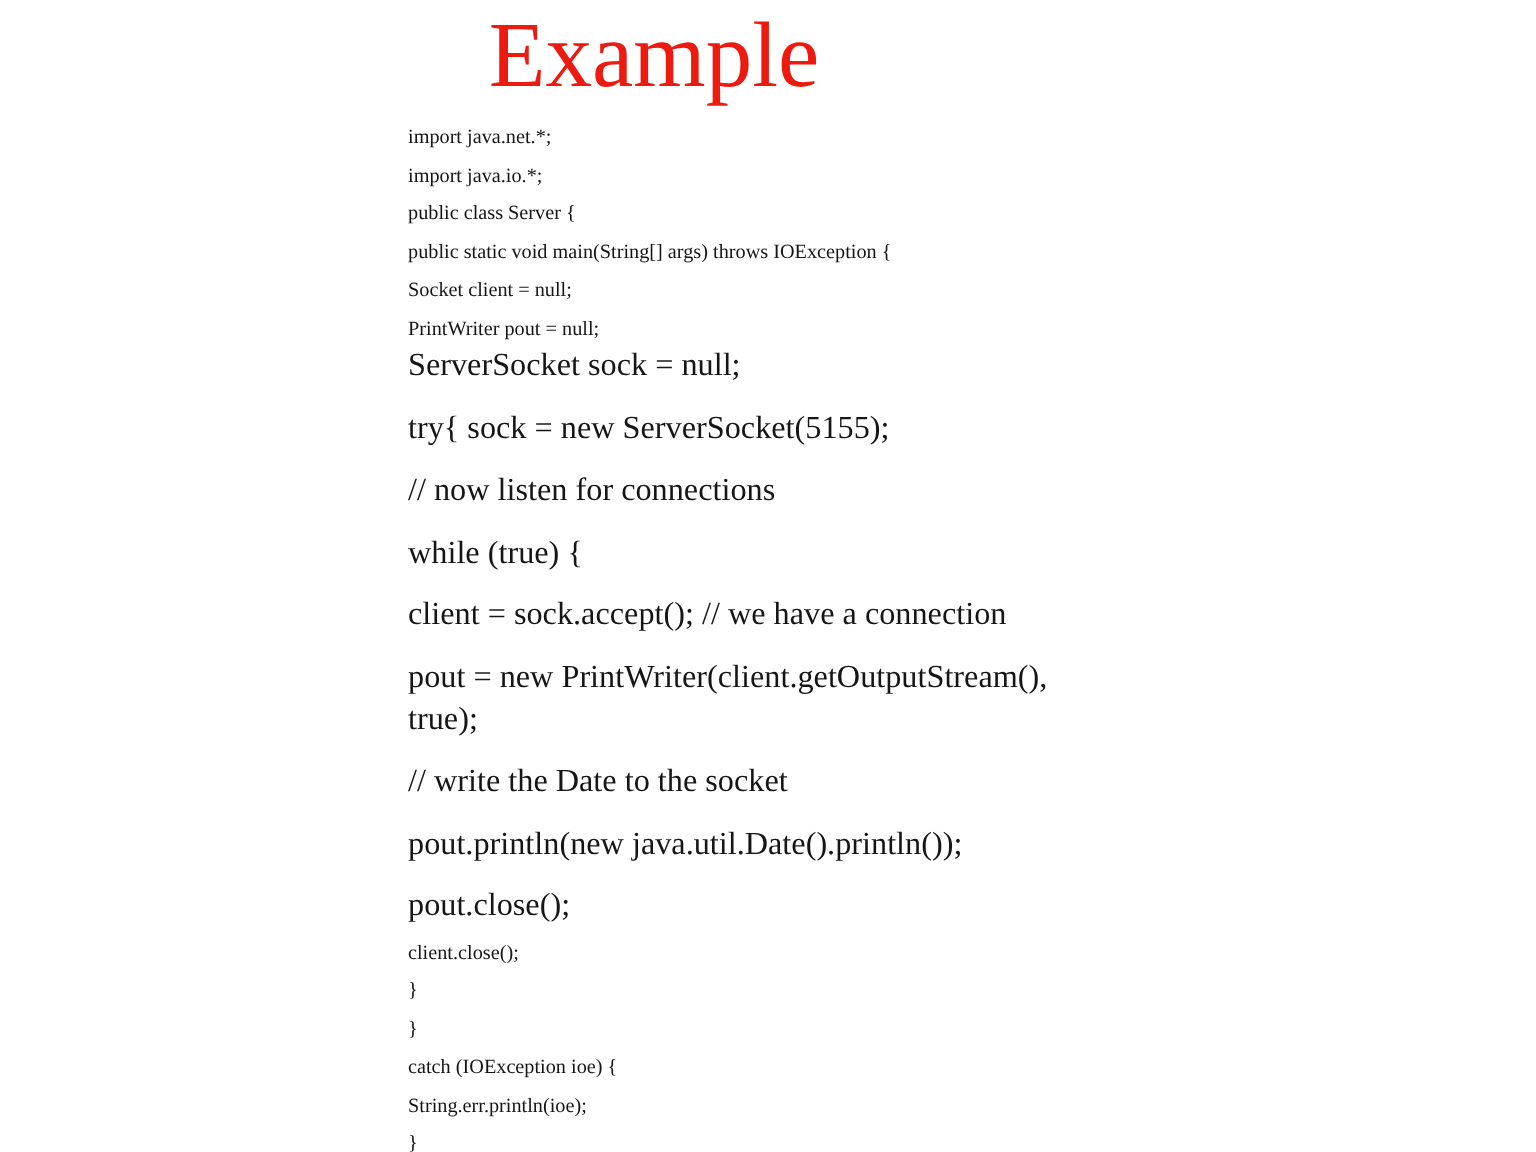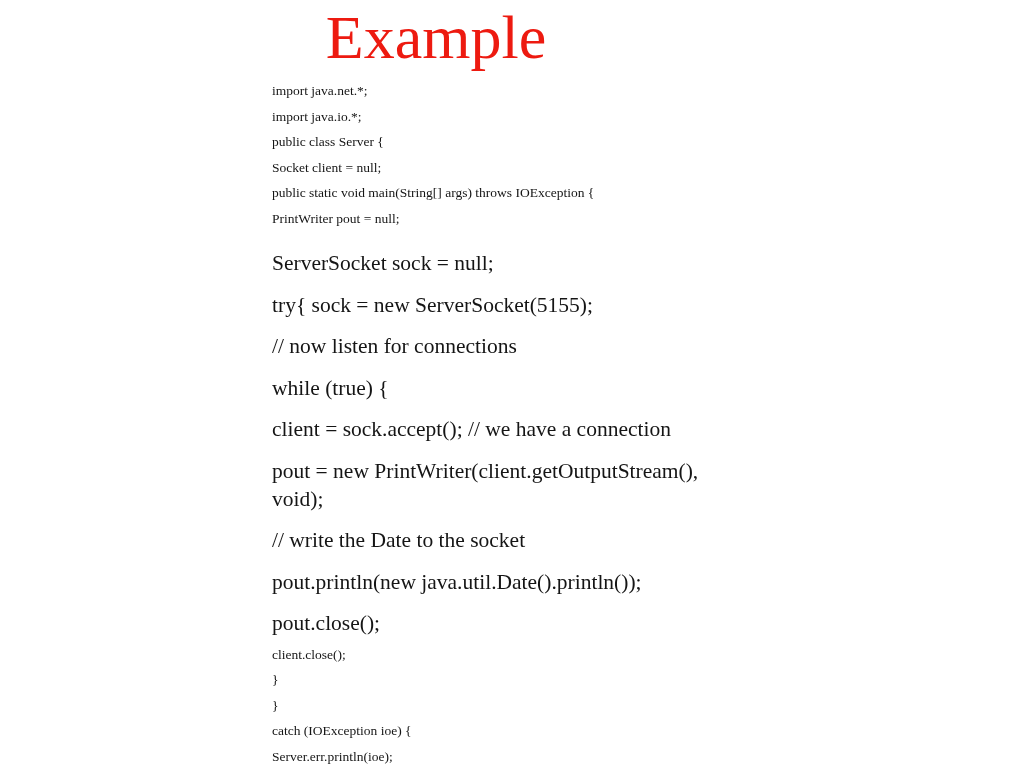--- a/index.html
+++ b/index.html
@@ -41,21 +41,21 @@
   .code-line.small {
     font-size: 13.5px;
     line-height: 13.5px;
   }
   .code-line.large {
     font-size: 21.5px;
     line-height: 21.5px;
   }
   
   .code-line.small + .code-line.small { margin-top: 12px; }
-  .code-line.small + .code-line.large { margin-top: 28px; }
+  .code-line.small + .code-line.large { margin-top: 8px; }
   .code-line.large + .code-line.large { margin-top: 20px; }
   .code-line.large + .code-line.small { margin-top: 13px; }
   .code-line.cont { margin-top: 6.5px !important; }
   .page-number {
     position: absolute;
     top: 702px;
     left: 910px;
     font-size: 20px;
     line-height: 1.2;
     font-family: "Liberation Serif", "DejaVu Serif", serif;
@@ -64,35 +64,35 @@
 </head>
 <body>
 
 <div class="slide">
   <h1 class="title" style="color: rgb(237, 26, 16);">Example</h1>
 
   <div class="code" style="color: rgb(21, 21, 21);">
       <div class="code-line small">import java.net.*;</div>
       <div class="code-line small">import java.io.*;</div>
       <div class="code-line small">public class Server {</div>
+      <div class="code-line small">public static void main(String[] args) throws IOException {</div>
       <div class="code-line small">Socket client = null;</div>
-      <div class="code-line small">public static void main(String[] args) throws IOException {</div>
       <div class="code-line small">PrintWriter pout = null;</div>
       <div class="code-line large">ServerSocket sock = null;</div>
       <div class="code-line large">try{ sock = new ServerSocket(5155);</div>
       <div class="code-line large">// now listen for connections</div>
       <div class="code-line large">while (true) {</div>
       <div class="code-line large">client = sock.accept(); // we have a connection</div>
       <div class="code-line large">pout = new PrintWriter(client.getOutputStream(),</div>
-      <div class="code-line large cont">void);</div>
+      <div class="code-line large cont">true);</div>
       <div class="code-line large">// write the Date to the socket</div>
       <div class="code-line large">pout.println(new java.util.Date().println());</div>
       <div class="code-line large">pout.close();</div>
       <div class="code-line small">client.close();</div>
       <div class="code-line small">}</div>
       <div class="code-line small">}</div>
       <div class="code-line small">catch (IOException ioe) {</div>
-      <div class="code-line small">Server.err.println(ioe);</div>
+      <div class="code-line small">String.err.println(ioe);</div>
       <div class="code-line small">}</div>
     </div>
 
   <div class="page-number" style="color: rgb(21, 21, 21);">26</div>
 </div>
 
 </body></html>

